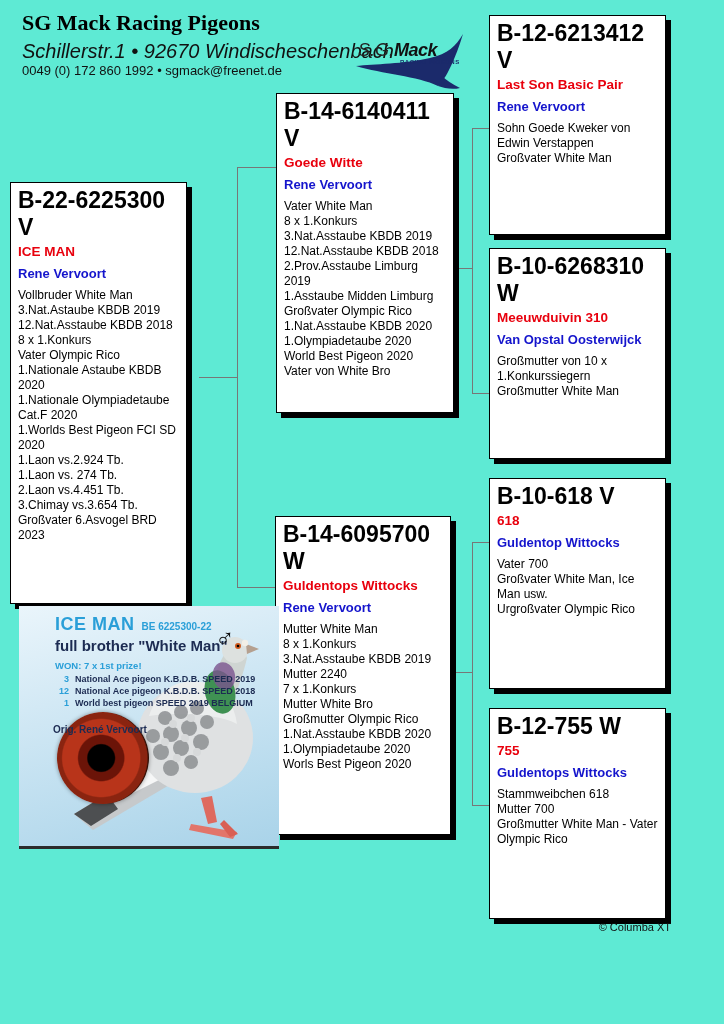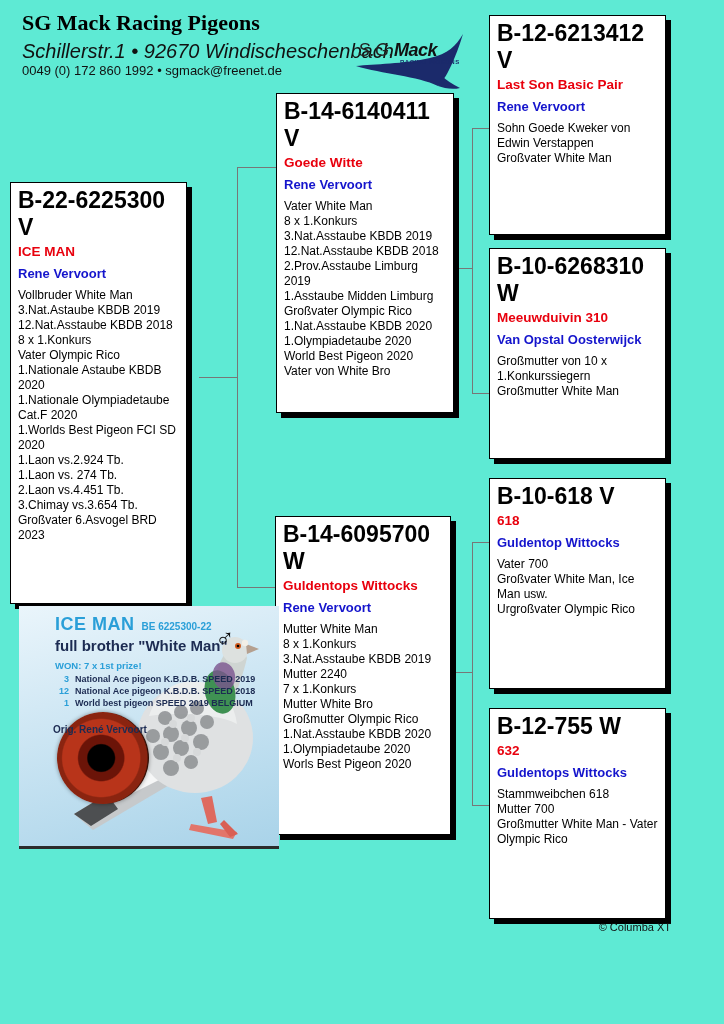--- a/index.html
+++ b/index.html
@@ -181,21 +181,21 @@
     <div class="pbox-breeder breeder-blue" style="color: rgb(20, 20, 204);">Guldentop Wittocks</div>
     <div class="pbox-lines">
         <div class="bline">Vater 700</div>
         <div class="bline">Großvater White Man, Ice Man usw.</div>
         <div class="bline">Urgroßvater Olympic Rico</div>
       </div>
   </div>
 
   <div class="pbox pos-b7">
     <div class="pbox-id">B-12-755 W</div>
-    <div class="pbox-name name-red" style="color: rgb(232, 0, 13);">632</div>
+    <div class="pbox-name name-red" style="color: rgb(232, 0, 13);">755</div>
     <div class="pbox-breeder breeder-blue" style="color: rgb(20, 20, 204);">Guldentops Wittocks</div>
     <div class="pbox-lines">
         <div class="bline">Stammweibchen 618</div>
         <div class="bline">Mutter 700</div>
         <div class="bline">Großmutter White Man - Vater Olympic Rico</div>
       </div>
   </div>
 
   <div class="photo-card">
     <svg class="pc-pigeon" width="243" height="240" viewBox="0 0 243 240">

